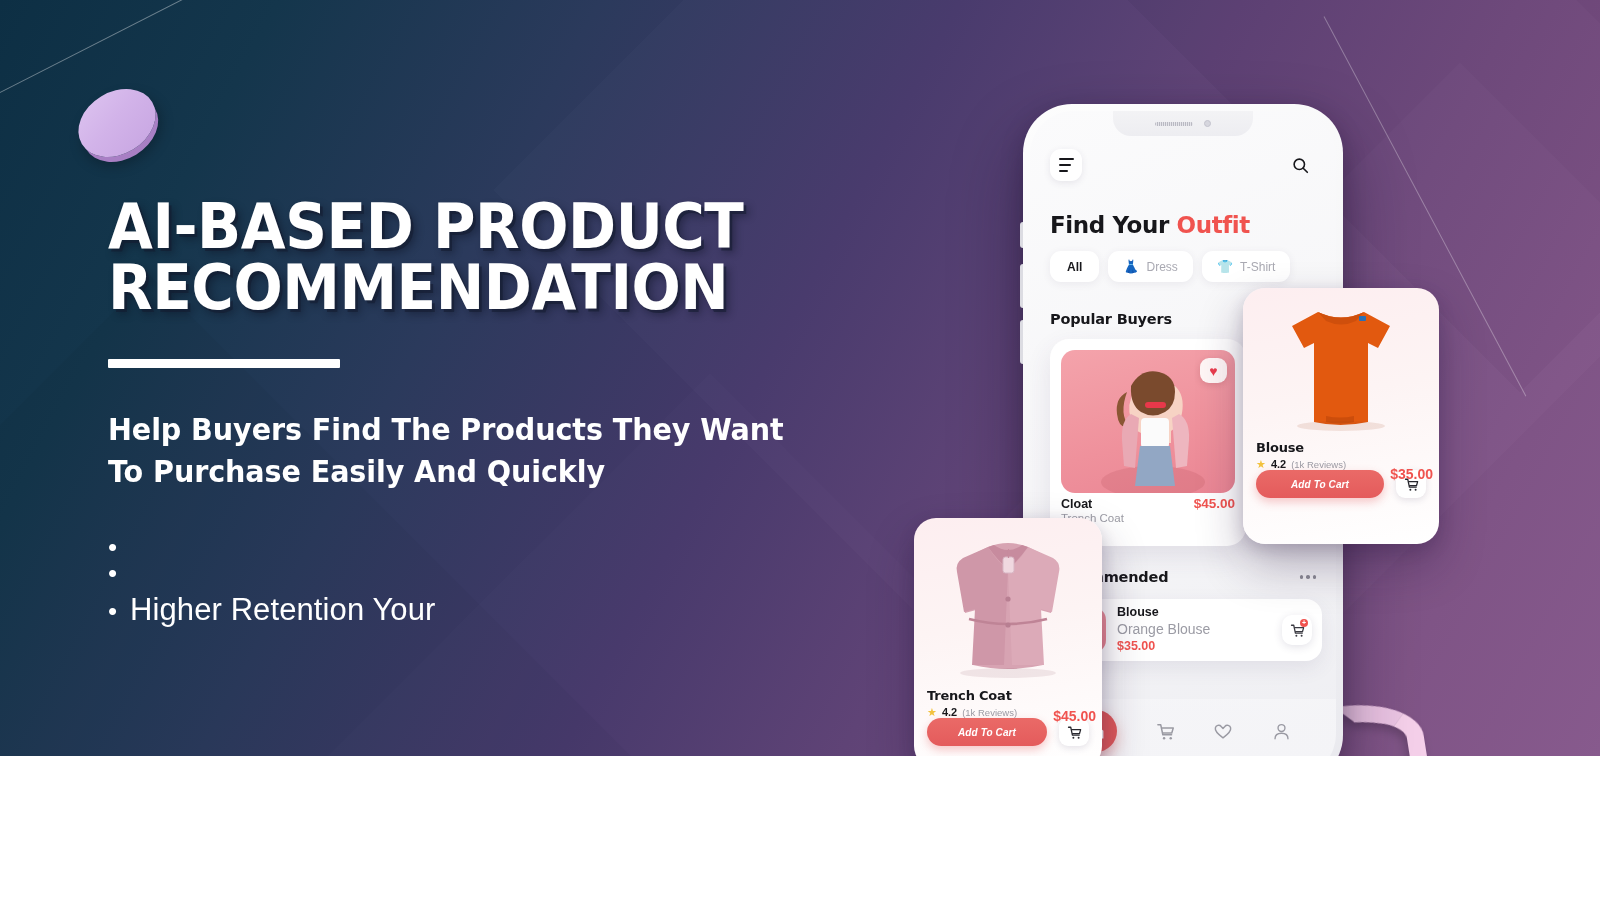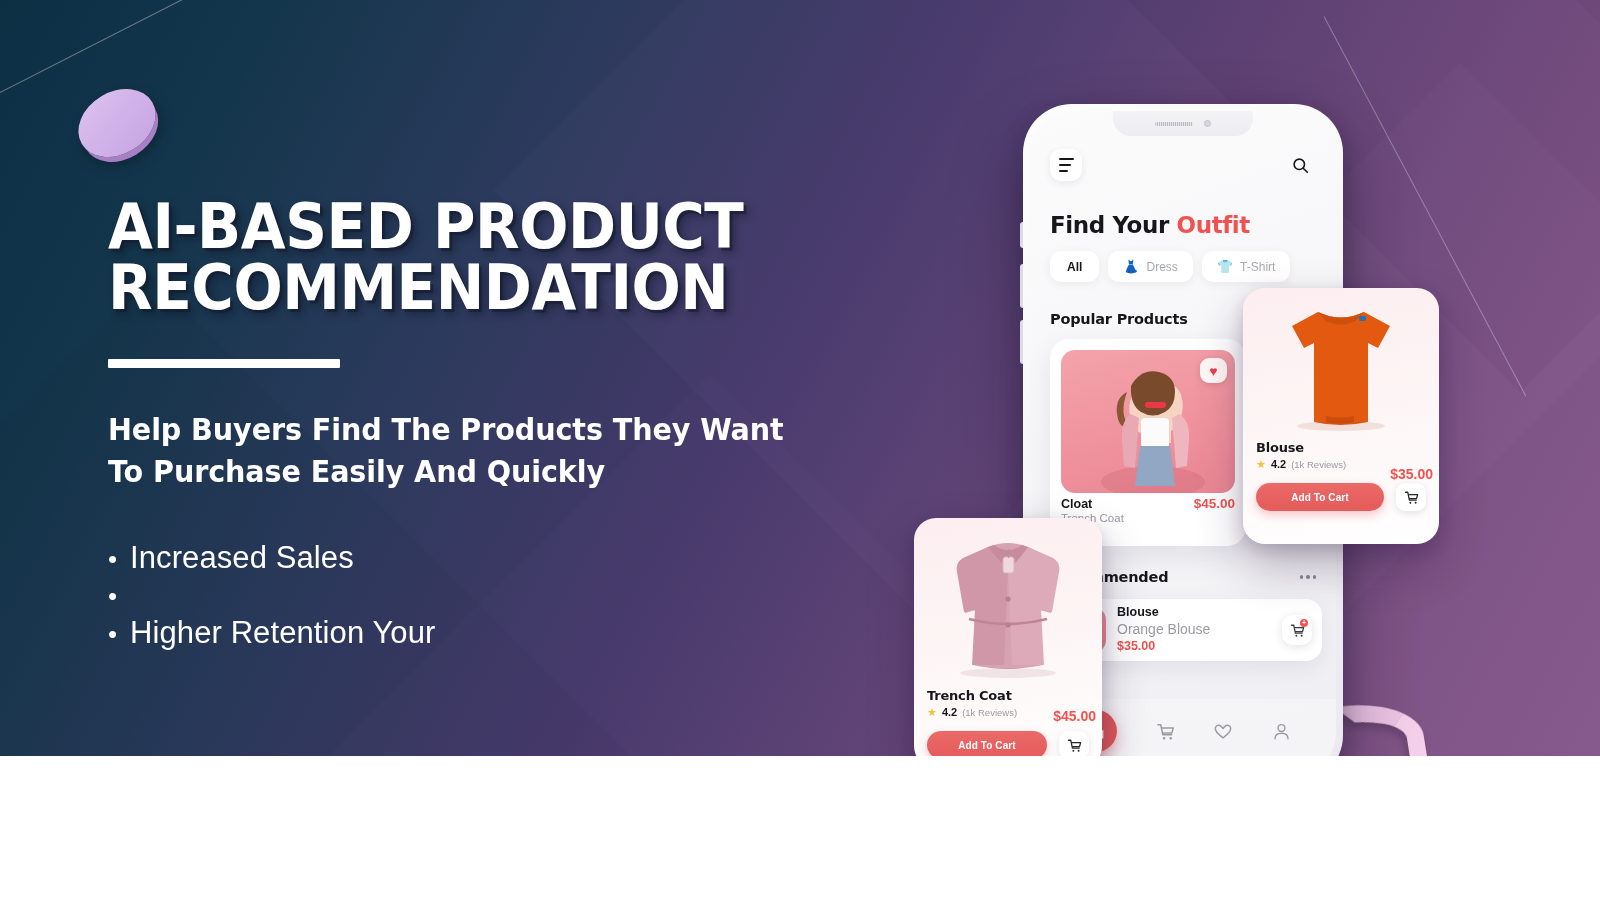--- a/index.html
+++ b/index.html
@@ -456,21 +456,21 @@
     position: absolute;
     right: 6px;
     font-size: 14px; font-weight: 700; color: #f0534f;
   }
   .fc-blouse .fc-price { top: 178px; }
   .fc-trench .fc-price { top: 190px; }
 
   .fc-actions {
     display: flex; align-items: center; gap: 12px;
     padding: 0 13px;
-    margin-top: 13px;
+    font-style: italic;
   }
   .btn-cart {
     flex: 1 1 auto;
     height: 28px;
     border-radius: 14px;
     background: linear-gradient(180deg,#ea6a67,#e45b5c);
     color: #ffffff;
     font-size: 10px;
     font-weight: 700;
     display: flex; align-items: center; justify-content: center;
@@ -505,21 +505,20 @@
 
   <div class="copy">
     <h1 class="headline">AI-Based Product
 Recommendation</h1>
     <div class="rule"></div>
     <h2 class="subhead">Help Buyers Find The Products They Want
 To Purchase Easily And Quickly</h2>
     <ul class="bullets">
       <li>
         <span class="dot">•</span>
-        <span>Increased Sales</span>
       </li>
       <li>
         <span class="dot">•</span>
       </li>
       <li>
         <span class="dot">•</span>
         <span>Higher Retention Your</span>
       </li>
     </ul>
   </div>
@@ -574,21 +573,21 @@
         <div class="chip">
           <span class="emo">👗</span>
           <span>Dress</span>
         </div>
         <div class="chip">
           <span class="emo">👕</span>
           <span>T-Shirt</span>
         </div>
       </div>
 
-      <div class="section-head popular">Popular Products</div>
+      <div class="section-head popular">Popular Buyers</div>
 
       <div class="pop-card">
         <div class="pop-photo">
           <svg width="196" height="143" viewBox="0 0 196 143" aria-hidden="true" style="position:absolute;left:0;top:0;">
 
             <ellipse cx="92" cy="132" rx="52" ry="16" fill="rgba(170,60,75,.16)"></ellipse>
             <path d="M74 40 q-9 14 -4 30 q3 11 10 13 l0 10 l30 0 l0 -12 q9 -5 11 -18 q3 -18 -7 -27z" fill="#f7d3c4"></path>
             <path d="M70 36 q10 -18 28 -14 q16 4 16 20 q0 14 -10 20 q-12 7 -24 0 q-11 -7 -10 -26z" fill="#7a4a2d"></path>
             <path d="M66 42 q-8 22 2 34 q-10 4 -12 -12 q-2 -16 10 -22z" fill="#8a5634"></path>
             <rect x="80" y="68" width="28" height="30" rx="4" fill="#fbfbfb"></rect>

